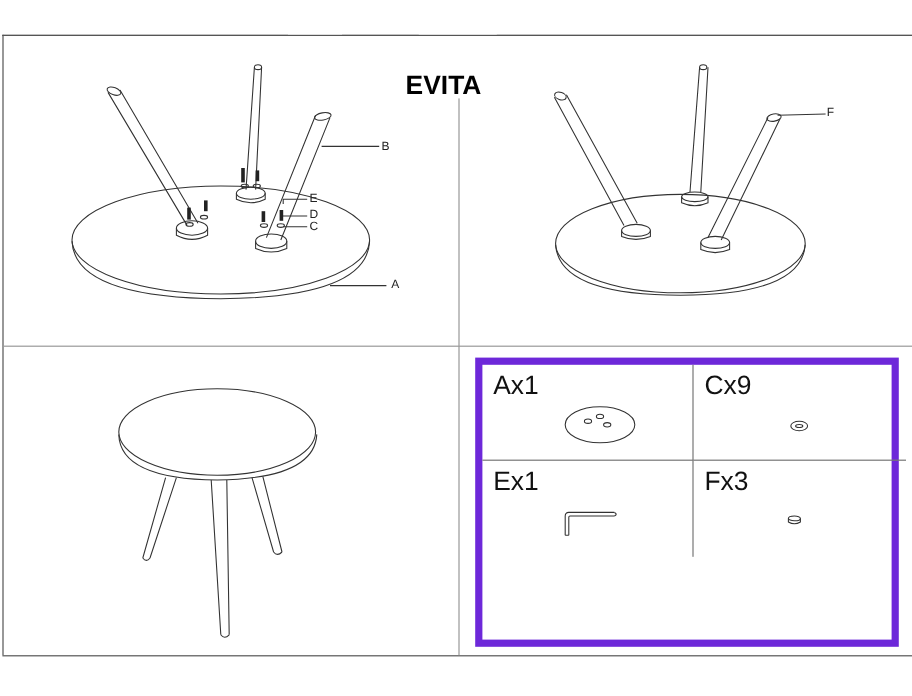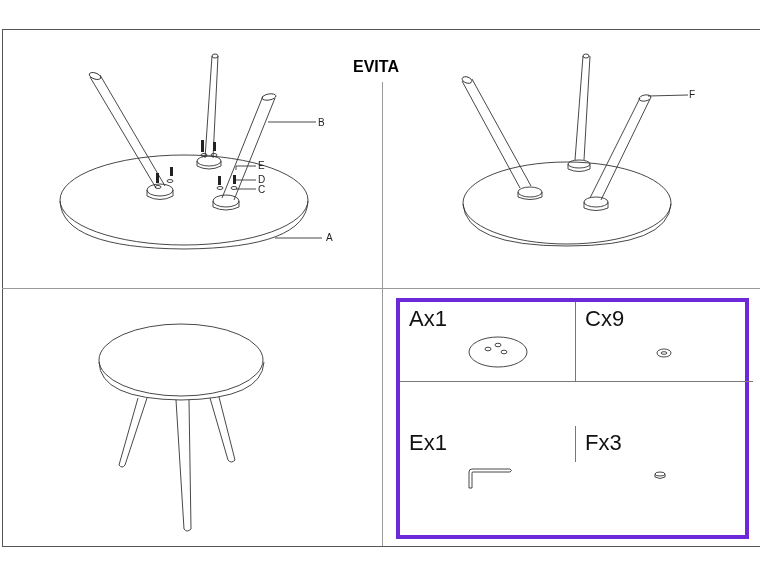--- a/index.html
+++ b/index.html
@@ -1,25 +1,25 @@
 <!DOCTYPE html>
 <html><head>
 <meta charset="utf-8">
 <style>
   html, body { margin: 0; padding: 0; background: #ffffff; }
   body { width: 760px; height: 580px; position: relative; overflow: hidden; font-family: "Liberation Sans", sans-serif; }
   .hline { position: absolute; height: 0; border-top: 1px solid #555; }
   .vline { position: absolute; width: 0; border-left: 1px solid #555; }
-  .title { position: absolute; left: 353px; top: 58px; font-size: 16px; font-weight: bold; color: #000; letter-spacing: 0px; }
+  .title { position: absolute; left: 338px; top: 58px; font-size: 22px; font-weight: bold; color: #000; letter-spacing: 0px; }
   svg.draw { position: absolute; }
   .callout { position: absolute; font-size: 10px; color: #222; }
-  .parts-grid { position: absolute; left: 396px; top: 298px; width: 353px; height: 241px; display: grid; grid-template-columns: 176px 177px; grid-template-rows: 80px 80px 81px; box-sizing: border-box; border: 4px solid #6d28d9; }
+  .parts-grid { position: absolute; left: 396px; top: 298px; width: 353px; height: 241px; display: grid; grid-template-columns: 176px 177px; grid-template-rows: 80px 80px 81px; box-sizing: border-box; border: 6px solid #6d28d9; }
   .cell { position: relative; border-right: 1px solid #777; border-bottom: 1px solid #777; }
   .cell:nth-child(2n) { border-right: none; }
-  .cell:nth-last-child(-n+2) { border-bottom: none; margin-top: 44px; }
+  .cell:nth-last-child(-n+2) { border-bottom: none; }
   .cell-label { position: absolute; left: 9px; top: 4px; font-size: 22px; color: #111; }
   .cell svg { position: absolute; }
 </style>
 </head>
 <body>
 
 <div class="hline" style="left:2px; top:29px; width:238px;"></div>
 <div class="hline" style="left:285px; top:29px; width:475px;"></div>
 <div class="hline" style="left:2px; top:29px; width:347px;"></div>
 <div class="hline" style="left:414px; top:29px; width:346px;"></div>

